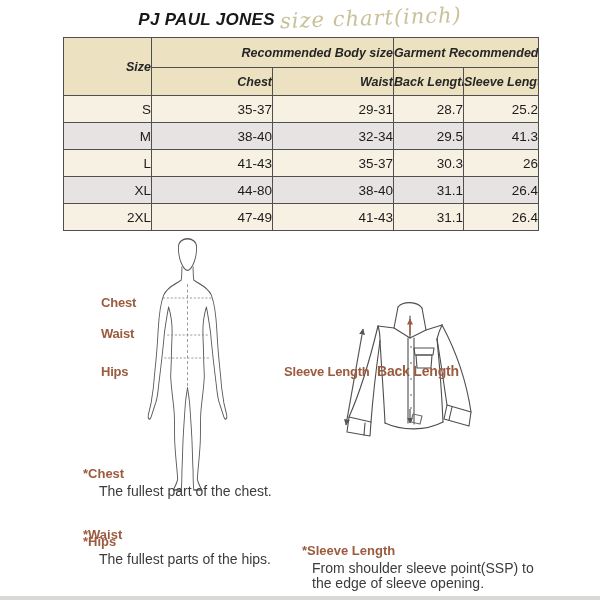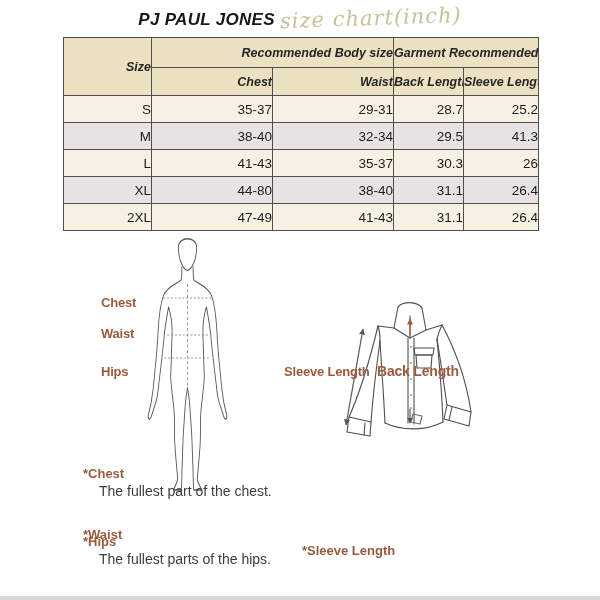--- a/index.html
+++ b/index.html
@@ -248,16 +248,17 @@
   <div class="def-block" id="def-waist">
     <div class="def-term">*Waist</div>
   </div>
   <div class="def-block" id="def-hips">
     <div class="def-term">*Hips</div>
     <div class="def-desc">The fullest parts of the hips.</div>
   </div>
 
   <div class="def-block" id="def-sleeve">
     <div class="def-term">*Sleeve Length</div>
+    <div class="def-desc">From shoulder sleeve point(SSP) to the edge of sleeve opening.</div>
   </div>
 
   <div class="bottom-strip"></div>
 </div>
 
 </body></html>

